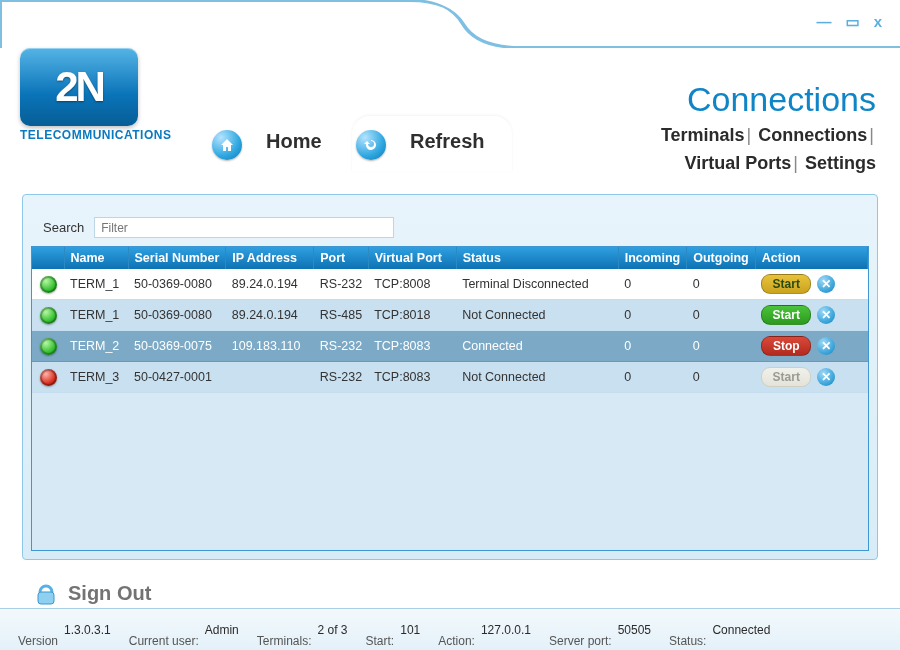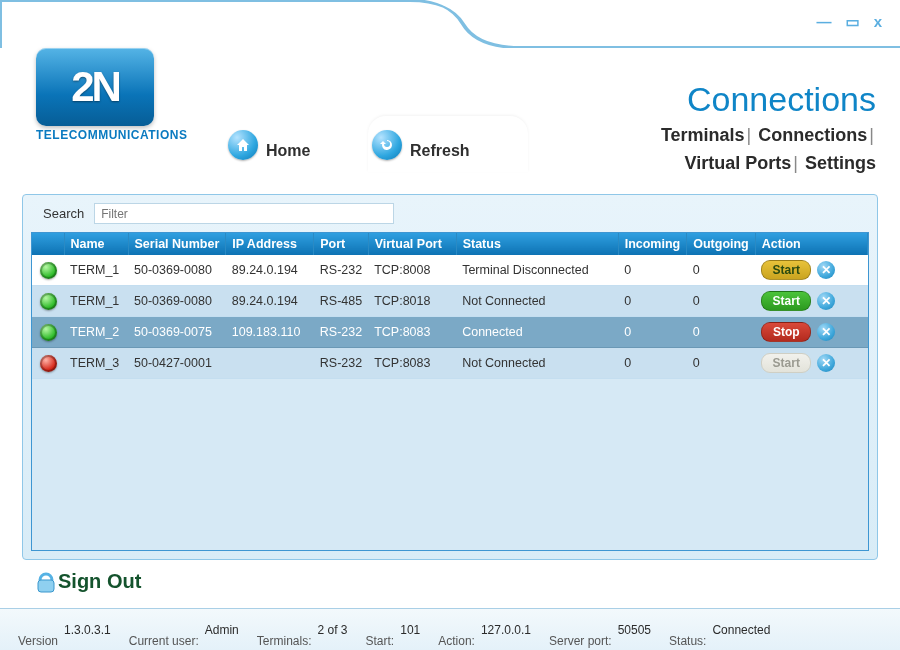--- a/index.html
+++ b/index.html
@@ -27,21 +27,21 @@
     top: 14px; right: 18px;
     display: flex; gap: 14px;
     color: #5aaee0;
     font-weight: bold;
   }
   .win-buttons span { cursor: pointer; font-size: 15px; line-height: 1; }
 
   
   .header {
     position: absolute;
-    top: 42px; left: 16px; right: 0;
+    top: 42px; left: 0; right: 0;
     height: 120px;
     padding-left: 36px;
   }
   .logo {
     position: absolute;
     left: 20px; top: 6px;
     width: 118px; height: 78px;
     border-radius: 10px;
     background: linear-gradient(#55b4e6, #0a74b8 60%, #075d96);
     box-shadow: 0 2px 4px rgba(0,0,0,.25), inset 0 1px 0 rgba(255,255,255,.4);
@@ -58,22 +58,22 @@
     position: absolute;
     left: 20px; top: 86px;
     color: #0a7ac0;
     font-weight: 700;
     font-size: 12px;
     letter-spacing: .5px;
   }
 
   .nav-btn {
     position: absolute;
-    display: flex; align-items: flex-end; gap: 8px;
-    font-size: 16px;
+    display: flex; align-items: flex-start; gap: 24px;
+    font-size: 20px;
     font-weight: 700;
     color: #2f2f2f;
     cursor: pointer;
   }
   .nav-btn .ico {
     width: 30px; height: 30px; border-radius: 50%;
     background: radial-gradient(circle at 30% 25%, #b4e3ff, #2fa7e0 60%, #0b78b5);
     box-shadow: 0 1px 2px rgba(0,0,0,.3);
     display:flex;align-items:center;justify-content:center;
     color:#fff;font-size:16px;
@@ -105,21 +105,21 @@
   .page-nav a { cursor:pointer; }
   .page-nav .sep { font-weight:400; color:#888; padding:0 2px;}
 
   
   .content {
     position:absolute;
     left:22px; right:22px; top:194px; bottom:90px;
     border:1px solid #8fc7e8;
     border-radius:4px;
     background:linear-gradient(#e8f4fb,#d8ecf7);
-    padding:6px 8px 8px 8px;
+    padding:20px 8px 8px 8px;
     display:flex; flex-direction:column;
   }
 
   .search-row {
     display:flex; align-items:center; gap:10px;
     padding:2px 4px 8px 12px;
     font-size:13px;
   }
   .search-row input{
     width:300px; height:21px;
@@ -202,24 +202,24 @@
   col.c-port{width:52px;}
   col.c-vp{width:88px;}
   col.c-st{width:162px;}
   col.c-in{width:64px;}
   col.c-out{width:64px;}
   col.c-act{}
 
   
   .signout{
     position:absolute;
-    left:28px; bottom:52px;
-    display:flex; align-items:center; gap:0;
+    left:28px; bottom:40px;
+    display:flex; align-items:center; gap:10px;
     font-size:20px; font-weight:800;
-    color:#14532d;
+    color:#737373;
     cursor:pointer;
     background:#fff;
     padding:4px 18px 4px 6px;
     border-radius:12px 12px 0 0;
   }
   .signout .pad{
     width:24px;height:26px;
   }
 
   

